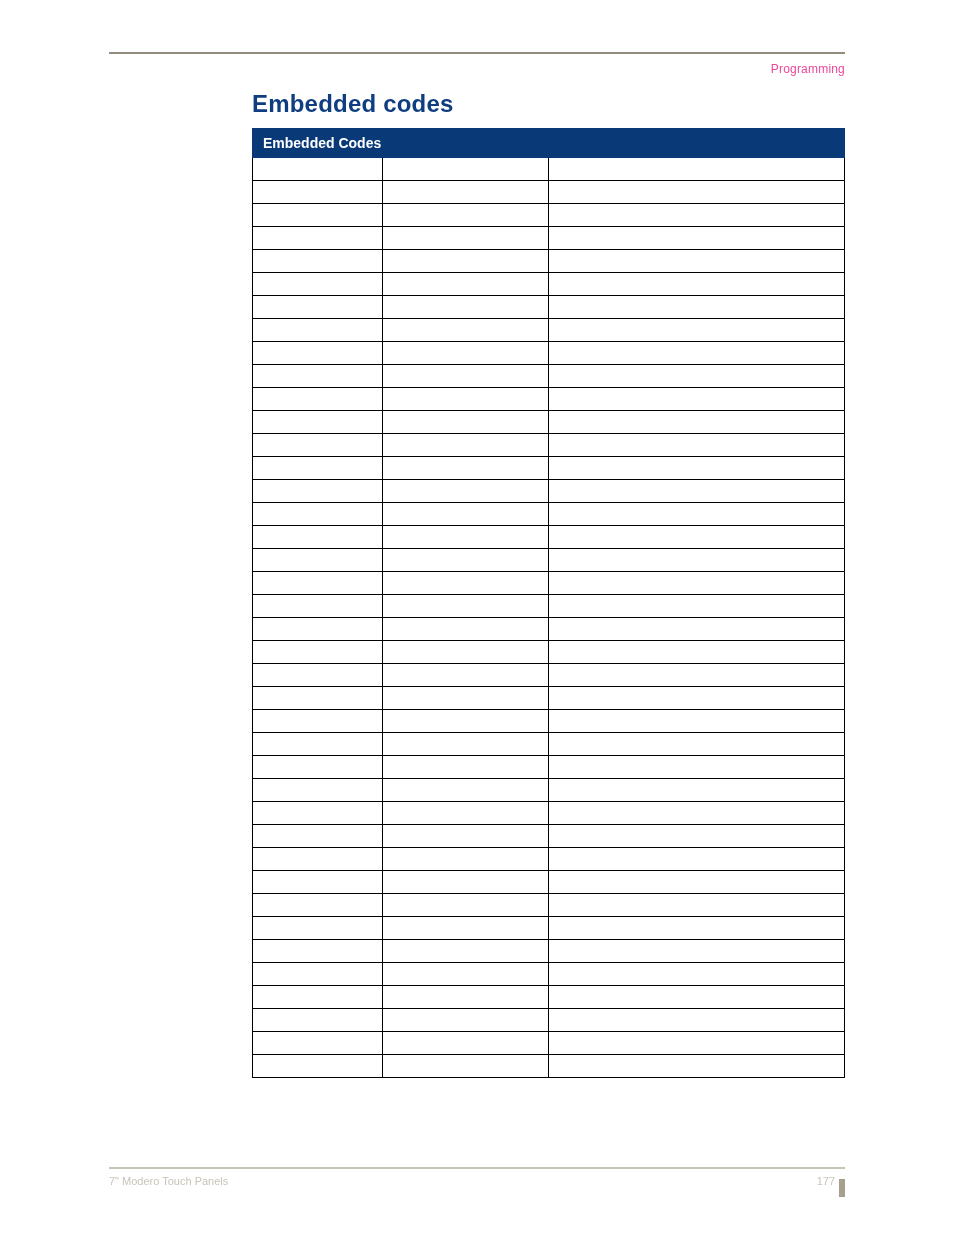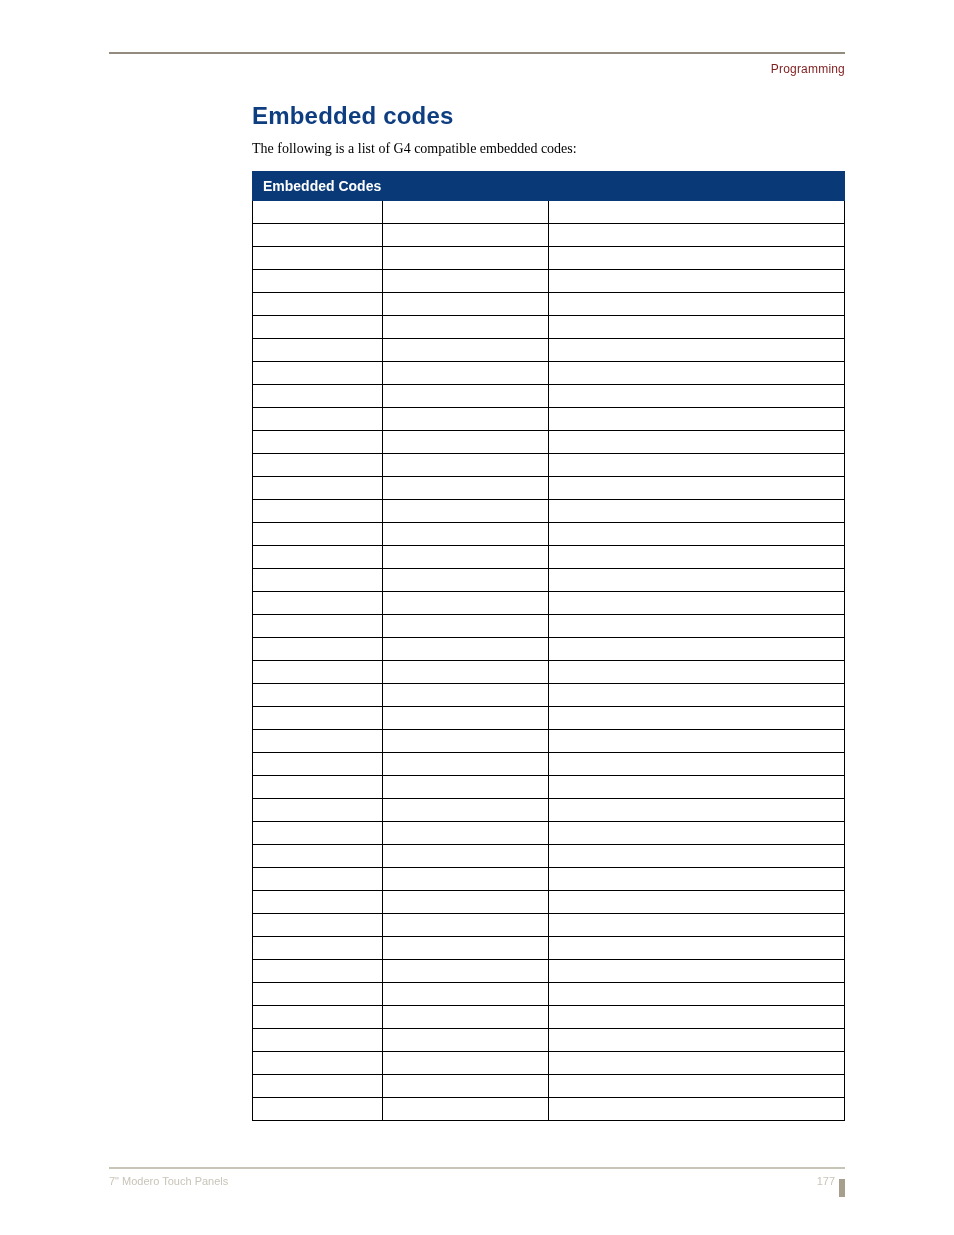--- a/index.html
+++ b/index.html
@@ -24,28 +24,28 @@
     right: 109px;
     top: 52px;
     border-top: 2px solid #938c7e;
   }
   .header-right {
     position: absolute;
     top: 62px;
     right: 109px;
     font-family: "Helvetica Neue", Helvetica, Arial, sans-serif;
     font-size: 12px;
-    color: #7f1d1d;
+    color: #ec4899;
     letter-spacing: 0.2px;
   }
   .content {
     position: absolute;
     left: 252px;
     right: 109px;
-    top: 102px;
+    top: 90px;
   }
   h1.section-title {
     font-family: "Helvetica Neue", Helvetica, Arial, sans-serif;
     font-weight: 700;
     font-size: 24px;
     color: #0e3e80;
     margin: 0 0 10px 0;
     letter-spacing: 0.2px;
   }
   p.lead {
@@ -112,21 +112,20 @@
 </style>
 </head>
 <body>
 
 <div class="page">
   <div class="top-rule"></div>
   <div class="header-right">Programming</div>
 
   <div class="content">
     <h1 class="section-title">Embedded codes</h1>
-    <p class="lead">The following is a list of G4 compatible embedded codes:</p>
 
     <table class="codes">
       <thead>
         <tr>
           <th class="bar" colspan="3">Embedded Codes</th>
         </tr>
       </thead>
       <tbody id="codes-body">
           <tr>
             <td class="c1"></td>

